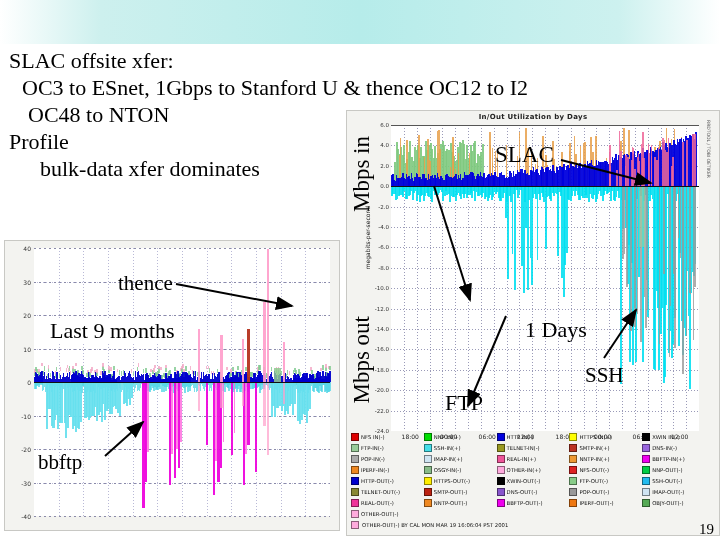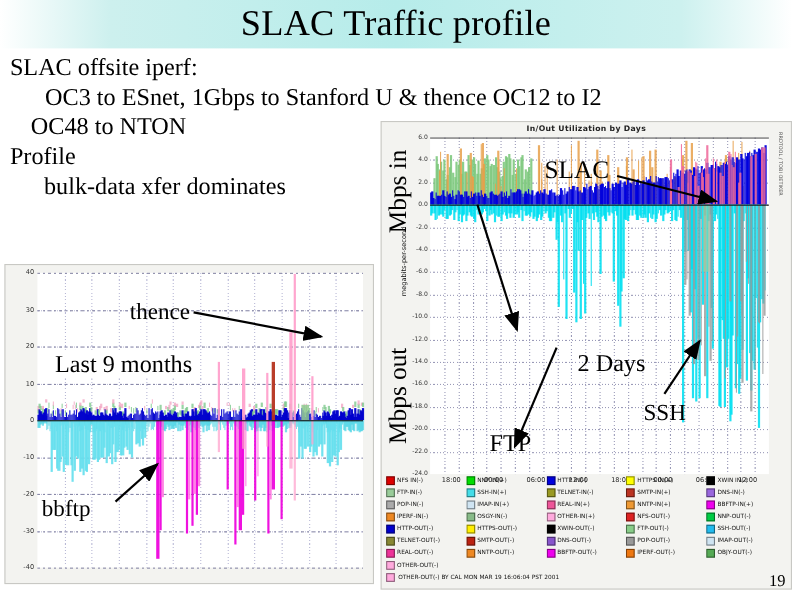--- a/index.html
+++ b/index.html
@@ -18,21 +18,21 @@
   }
   .title-text{
     position:absolute;left:0;top:-1px;width:720px;height:46px;
     display:flex;align-items:center;justify-content:center;
     font-size:33px;color:#000;letter-spacing:.2px;white-space:nowrap;
   }
 
   
   .bullets{position:absolute;left:9px;top:48px;width:700px;}
   .b-l1{font-size:22px;line-height:26px;color:#000;margin-left:0px;}
-  .b-l2{font-size:22px;line-height:27px;color:#000;margin-left:32px;}
+  .b-l2{font-size:22px;line-height:27px;color:#000;margin-left:13px;}
   .b-l3{font-size:22px;line-height:27px;color:#000;margin-left:19px;}
   .b-l4{font-size:22px;line-height:27px;color:#000;margin-left:0px;}
   .b-l5{font-size:22px;line-height:27px;color:#000;margin-left:31px;}
 
   
   .chart{position:absolute;background:#f3f3f0;border:1px solid #c8c8c4;overflow:hidden;}
 
   
   #chart-left{left:4px;top:240px;width:334px;height:289px;}
   #chart-left .plot{
@@ -108,24 +108,23 @@
     position:absolute;right:6px;bottom:2px;
     font-family:"Liberation Serif", serif;font-size:15px;color:#000;
   }
 </style>
 </head>
 <body>
 
 <div class="slide">
 
   <div class="title-band"></div>
-  <div class="title-text">SLAC Traffic profile</div>
 
   <div class="bullets">
-    <div class="b-l1">SLAC offsite iperf:</div>
+    <div class="b-l1">SLAC offsite xfer:</div>
     <div class="b-l2">OC3 to ESnet, 1Gbps to Stanford U &amp; thence OC12 to I2</div>
     <div class="b-l3">OC48 to NTON</div>
     <div class="b-l4">Profile</div>
     <div class="b-l5">bulk-data xfer dominates</div>
   </div>
 
   <div class="chart" id="chart-left">
     <div class="plot" id="left-plot">
         <div style="position: absolute; top: 0px; bottom: 0px; width: 1px; left: 8.33333%; background: repeating-linear-gradient(rgb(185, 185, 214) 0px, rgb(185, 185, 214) 1px, transparent 1px, transparent 3px);"></div>
         <div style="position: absolute; top: 0px; bottom: 0px; width: 1px; left: 16.6667%; background: repeating-linear-gradient(rgb(185, 185, 214) 0px, rgb(185, 185, 214) 1px, transparent 1px, transparent 3px);"></div>
@@ -1924,21 +1923,21 @@
     </defs>
     <line x1="561" y1="160" x2="651" y2="183" stroke="#000" stroke-width="2" marker-end="url(#ah)"></line>
     <line x1="506" y1="316" x2="468" y2="406" stroke="#000" stroke-width="2" marker-end="url(#ah)"></line>
     <line x1="604" y1="358" x2="636" y2="310" stroke="#000" stroke-width="2" marker-end="url(#ah)"></line>
     <line x1="434" y1="186" x2="470" y2="300" stroke="#000" stroke-width="2" marker-end="url(#ah)"></line>
     <line x1="176" y1="284" x2="292" y2="306" stroke="#000" stroke-width="2" marker-end="url(#ah)"></line>
     <line x1="105" y1="456" x2="143" y2="422" stroke="#000" stroke-width="2" marker-end="url(#ah)"></line>
   </svg>
 
   <div class="anno" id="anno-http">SLAC</div>
-  <div class="anno" id="anno-2days">2 Days</div>
+  <div class="anno" id="anno-2days">1 Days</div>
   <div class="anno" id="anno-ftp">FTP</div>
   <div class="anno" id="anno-ssh">SSH</div>
   <div class="anno" id="anno-iperf">thence</div>
   <div class="anno" id="anno-last6">Last 9 months</div>
   <div class="anno" id="anno-bbftp">bbftp</div>
 
   <div class="pagenum">19</div>
 </div>
 
 </body></html>

